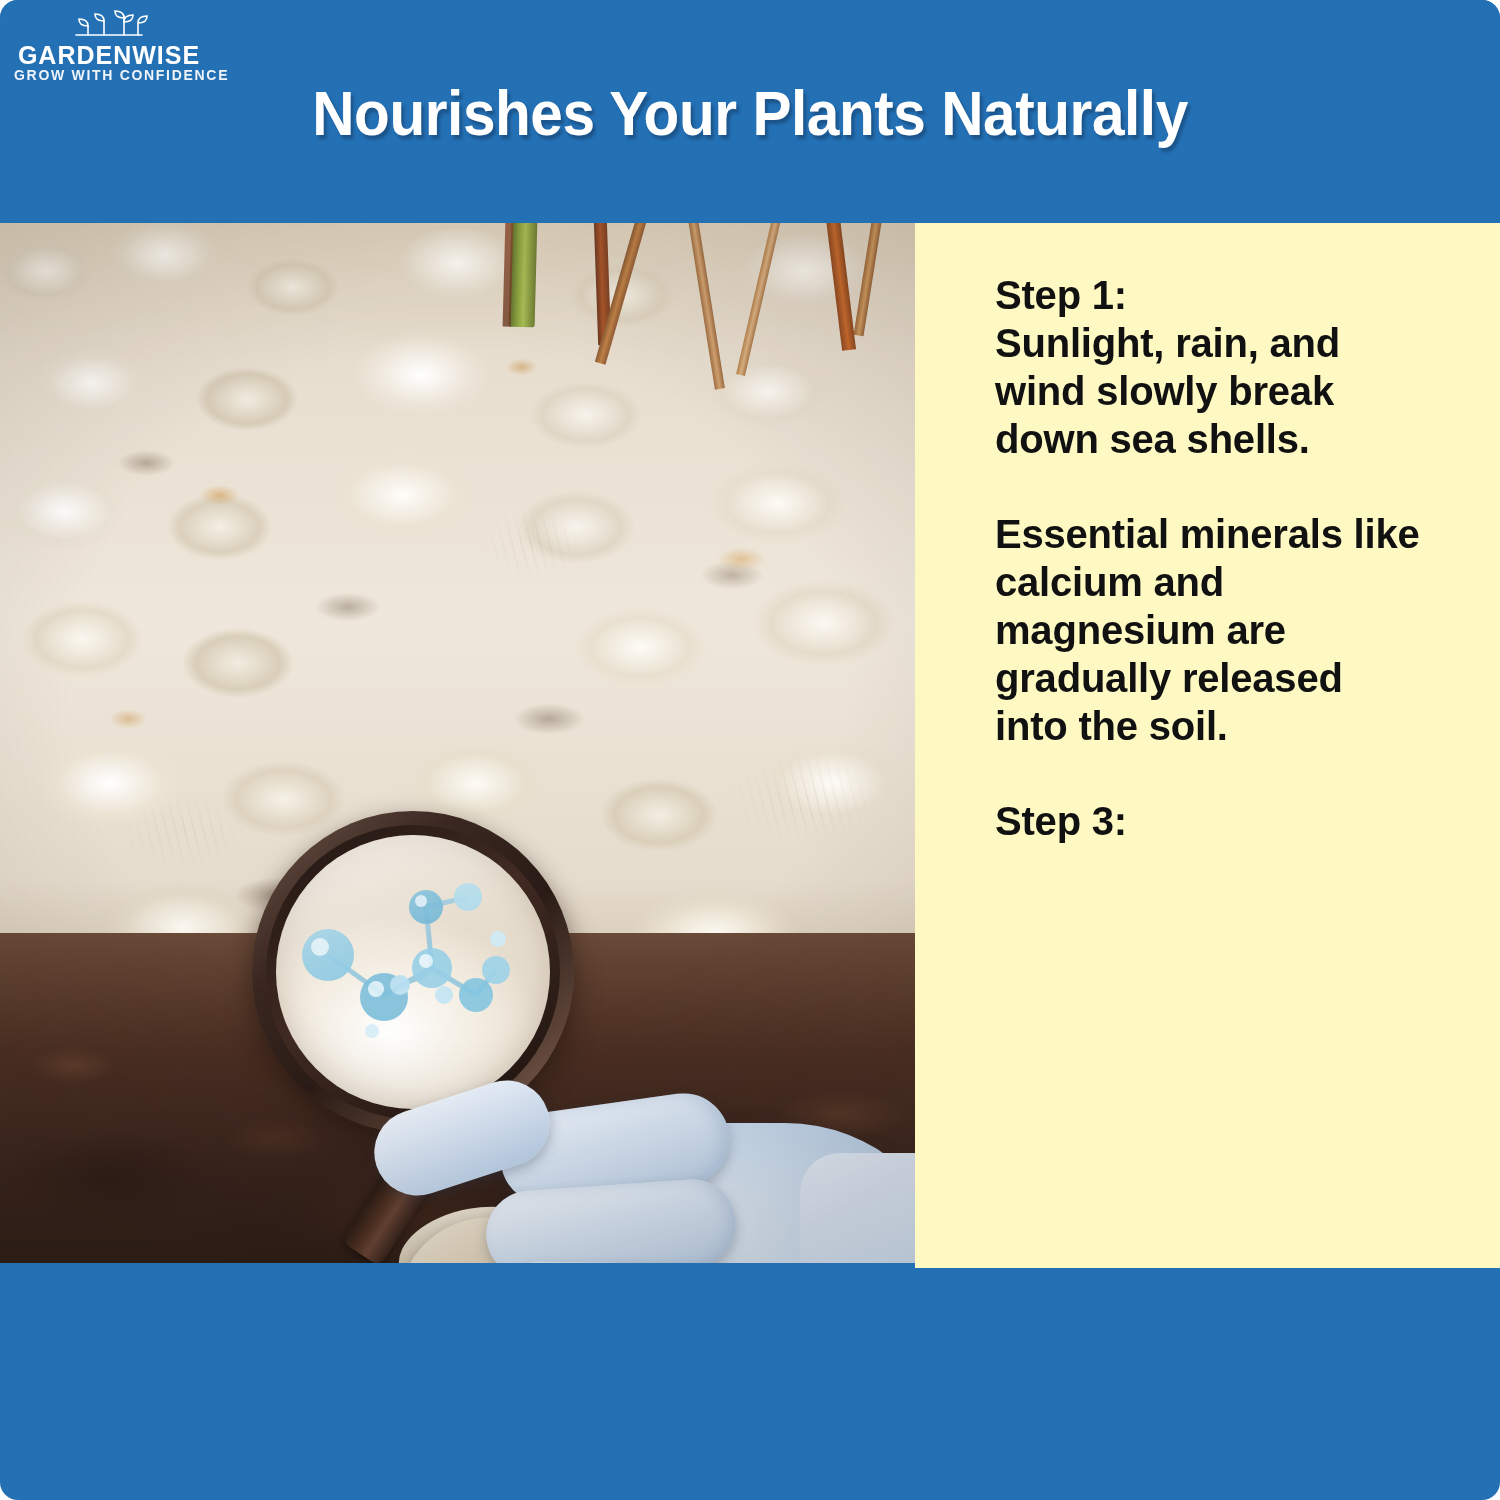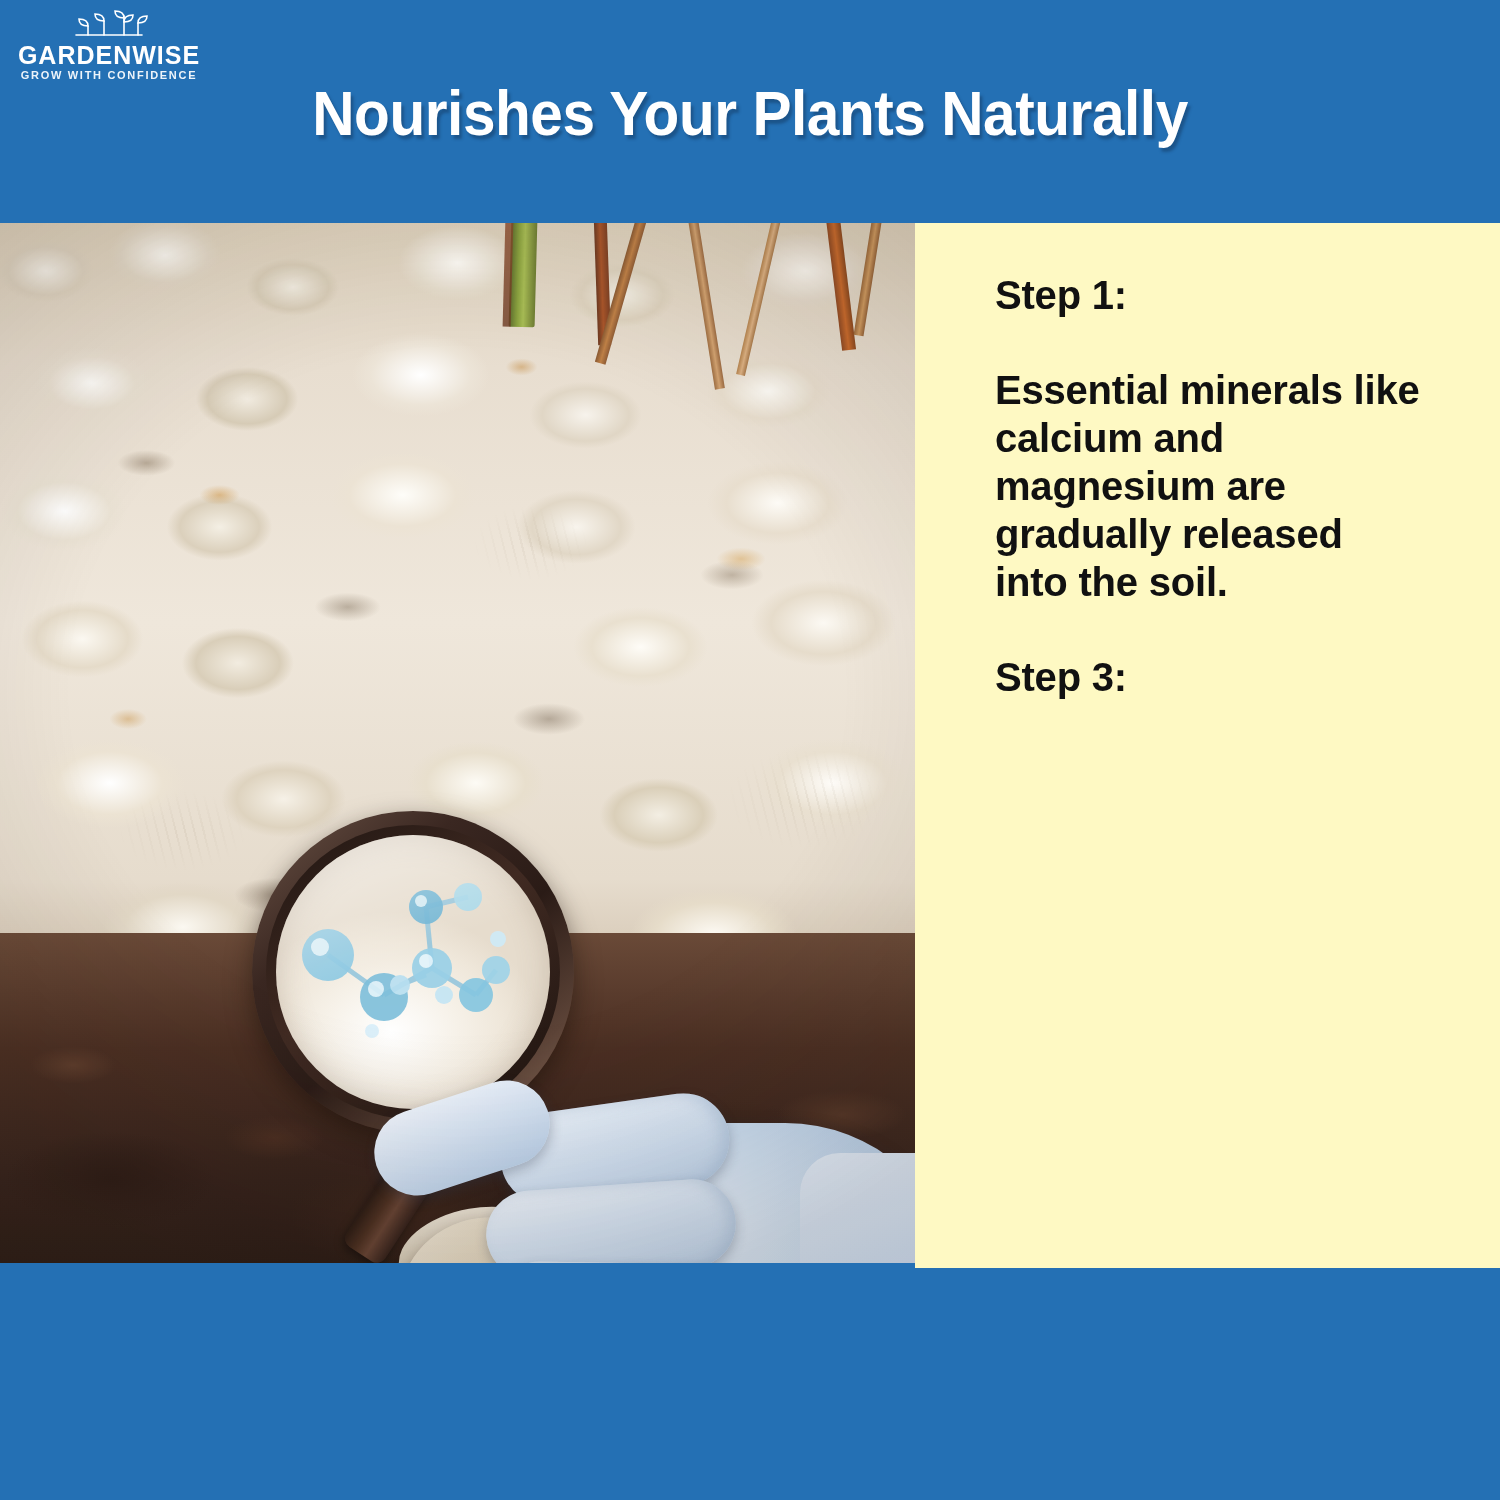--- a/index.html
+++ b/index.html
@@ -7,20 +7,21 @@
     padding: 0;
     background: #ffffff;
   }
   #page {
     position: relative;
     width: 1500px;
     height: 1500px;
     overflow: hidden;
     background: #2470b4;
     font-family: "Liberation Sans", sans-serif;
+    border-radius: 18px;
   }
 
   
   .top-banner {
     position: absolute;
     left: 0; top: 0;
     width: 1500px;
     height: 223px;
     background: #2470b4;
     overflow: hidden;
@@ -41,21 +42,21 @@
   }
   .brand-name {
     font-size: 25px;
     font-weight: bold;
     letter-spacing: 1.0px;
     line-height: 26px;
     color: #ffffff;
     white-space: nowrap;
   }
   .brand-tagline {
-    font-size: 11px;
+    font-size: 14px;
     font-weight: bold;
     letter-spacing: 1.7px;
     line-height: 12px;
     color: #eef4fa;
     white-space: nowrap;
     margin-top: 1px;
   }
   .headline {
     position: absolute;
     left: 0;
@@ -517,20 +518,23 @@
       <div class="ph-layer thumb"></div>
 
       <div class="ph-layer photo-soft"></div>
     </div>
 
     <div class="text-panel">
       <div class="steps">
 
         <div class="step-block">
           <div class="step-label">Step 1:</div>
+          <div class="step-text">Sunlight, rain, and
+wind slowly break
+down sea shells.</div>
         </div>
 
         <div class="step-block">
           <div class="step-text">Essential minerals like
 calcium and
 magnesium are
 gradually released
 into the soil.</div>
         </div>
 

